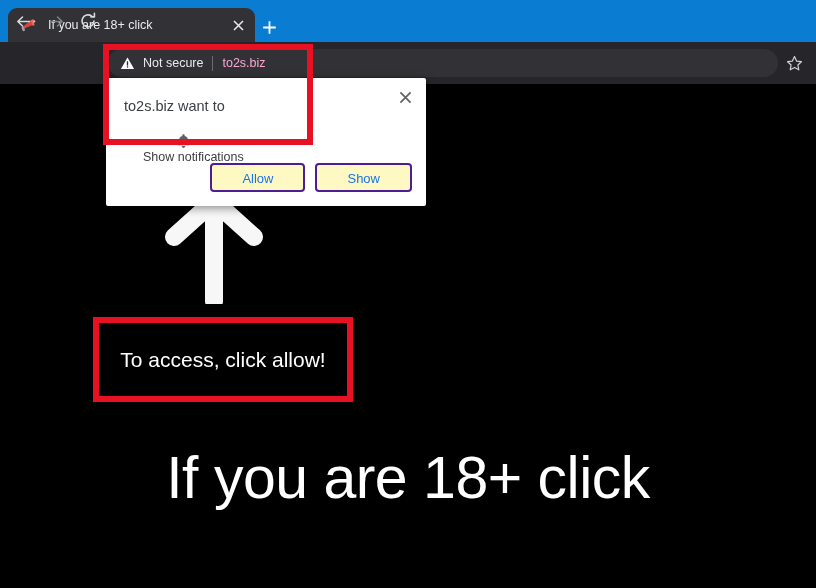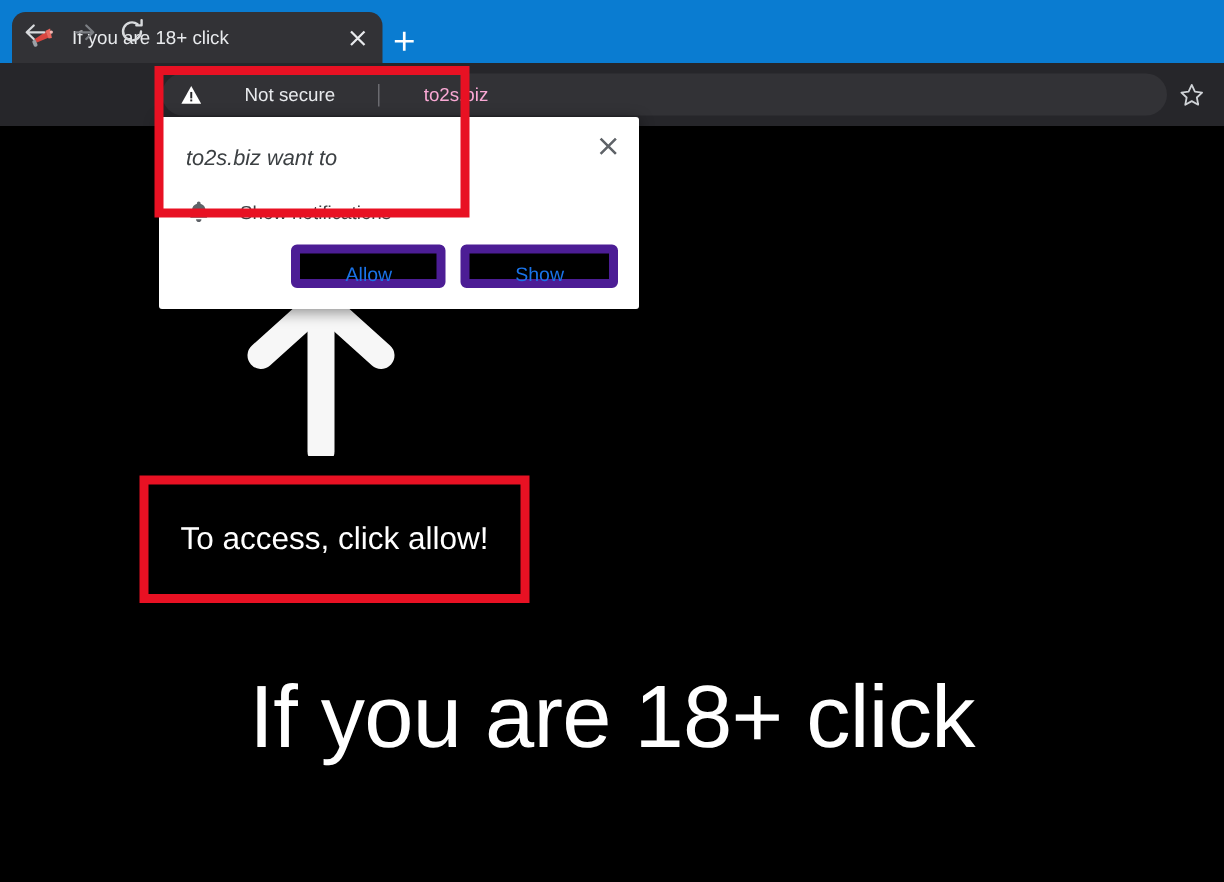--- a/index.html
+++ b/index.html
@@ -73,21 +73,21 @@
   .navbtn.back { left: 8px; }
   .navbtn.fwd  { left: 41px; }
   .navbtn.reload { left: 73px; }
 
   .omnibox {
     position: absolute;
     left: 108px; top: 49px;
     width: 670px; height: 28px;
     background: #323236;
     border-radius: 14px;
-    display: flex; align-items: center; gap: 20px;
+    display: flex; align-items: center;
   }
   .warn-icon {
     margin-left: 12px;
     width: 15px; height: 15px;
     flex: 0 0 auto;
   }
   .warn-icon svg { display:block; }
   .omnibox-secure-text {
     margin-left: 8px;
     color: #e8eaed;
@@ -163,26 +163,25 @@
     background: #ffffff;
     border-radius: 2px;
     box-shadow: 0 2px 10px rgba(0,0,0,0.45);
   }
   .perm-origin {
     position: absolute;
     left: 18px; top: 20px;
     color: #3c4043;
     font-size: 14.5px;
     white-space: nowrap;
-    font-style: italic;
   }
   .perm-row {
     position: absolute;
     left: 18px; top: 55px;
-    display: flex; align-items: center;
+    display: flex; align-items: center; flex-direction: column;
   }
   .perm-bell { width: 17px; height: 17px; flex: 0 0 auto; }
   .perm-bell svg { display:block; }
   .perm-row-label {
     margin-left: 19px;
     color: #3c4043;
     font-size: 12.5px;
     white-space: nowrap;
   }
   .perm-close {
@@ -192,22 +191,22 @@
     display: flex; align-items: center; justify-content: center;
   }
   .perm-actions {
     position: absolute;
     right: 14px; bottom: 14px;
     display: flex; gap: 10px;
   }
   .perm-btn {
     min-width: 60px; height: 29px;
     padding: 0 30px;
-    background: #000000;
-    border: 6px solid #4c1d95;
+    background: #fef9c3;
+    border: 2px solid #4c1d95;
     border-radius: 4px;
     color: #1a73e8;
     font-size: 13px;
     font-family: "Liberation Sans", sans-serif;
     cursor: pointer;
     line-height: 27px;
   }
 
   
   .red-highlight {

